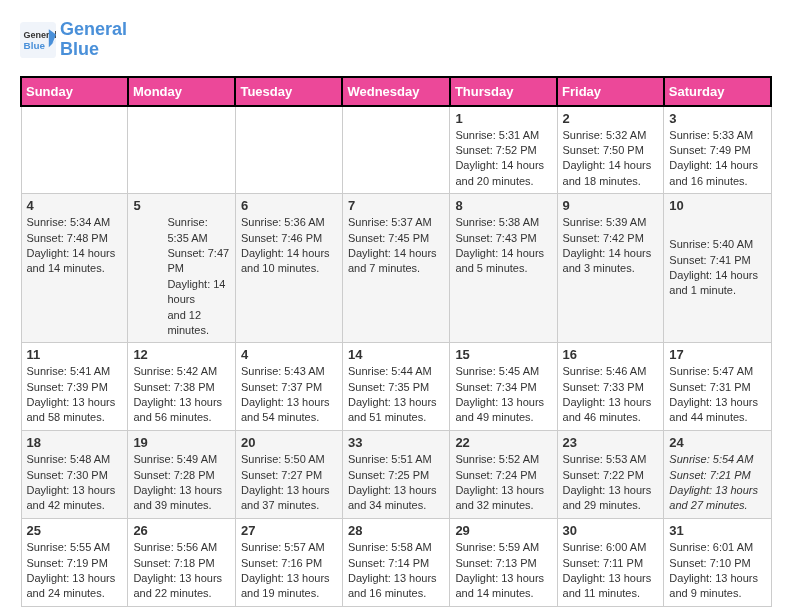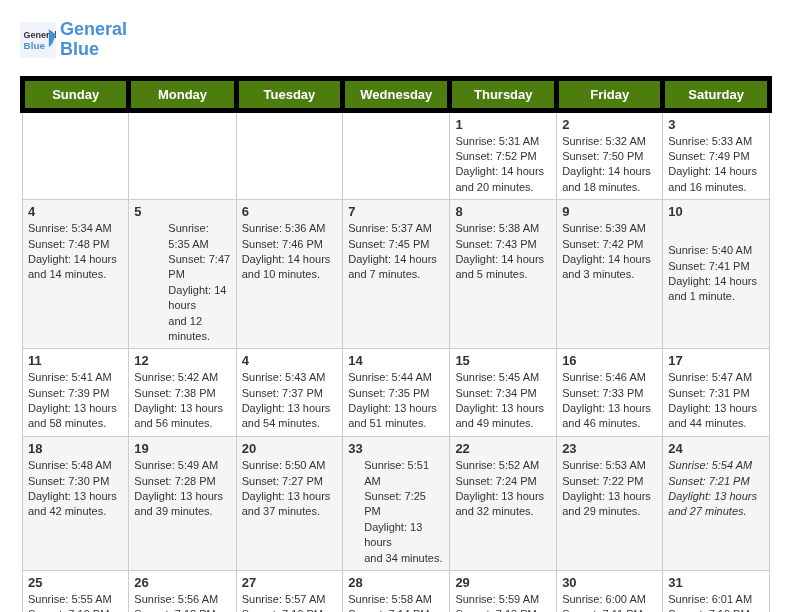--- a/index.html
+++ b/index.html
@@ -45,27 +45,27 @@
     .subtitle {
       font-size: 16px;
       color: #555;
     }
     .calendar {
       width: 100%;
       border-collapse: collapse;
       font-size: 11px;
     }
     .calendar th {
-      background: #4d7c0f;
+      background: #ec4899;
       color: #fff;
       padding: 6px 4px;
-      text-align: center;
+      text-align: left;
       font-weight: bold;
       font-size: 13px;
-      border: 5px solid #000000;
+      border: 2px solid #000000;
     }
     .calendar td {
       border: 1px solid #ccc;
       vertical-align: top;
       padding: 4px 5px;
       width: 108px;
       height: 88px;
       background: #fff;
     }
     .calendar tr:nth-child(even) td {
@@ -269,21 +269,21 @@
         </td>
         <td>
           <span class="day-num">20</span>
           <div class="day-info" style="white-space: pre-line;">Sunrise: 5:50 AM
 Sunset: 7:27 PM
 Daylight: 13 hours
 and 37 minutes.</div>
         </td>
         <td>
           <span class="day-num">33</span>
-          <div class="day-info" style="white-space: pre-line; margin-left: 16px;">Sunrise: 5:51 AM
+          <div class="day-info" style="white-space: pre-line;">Sunrise: 5:51 AM
 Sunset: 7:25 PM
 Daylight: 13 hours
 and 34 minutes.</div>
         </td>
         <td>
           <span class="day-num">22</span>
           <div class="day-info" style="white-space: pre-line;">Sunrise: 5:52 AM
 Sunset: 7:24 PM
 Daylight: 13 hours
 and 32 minutes.</div>

